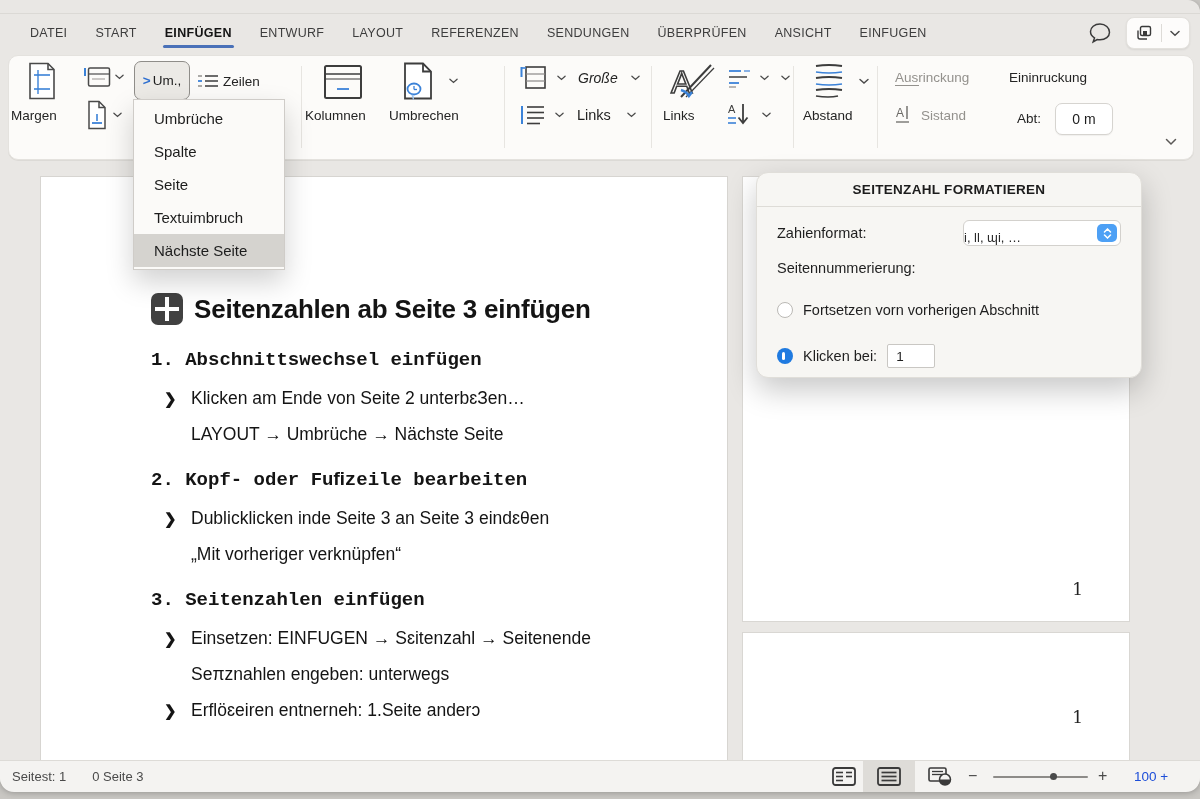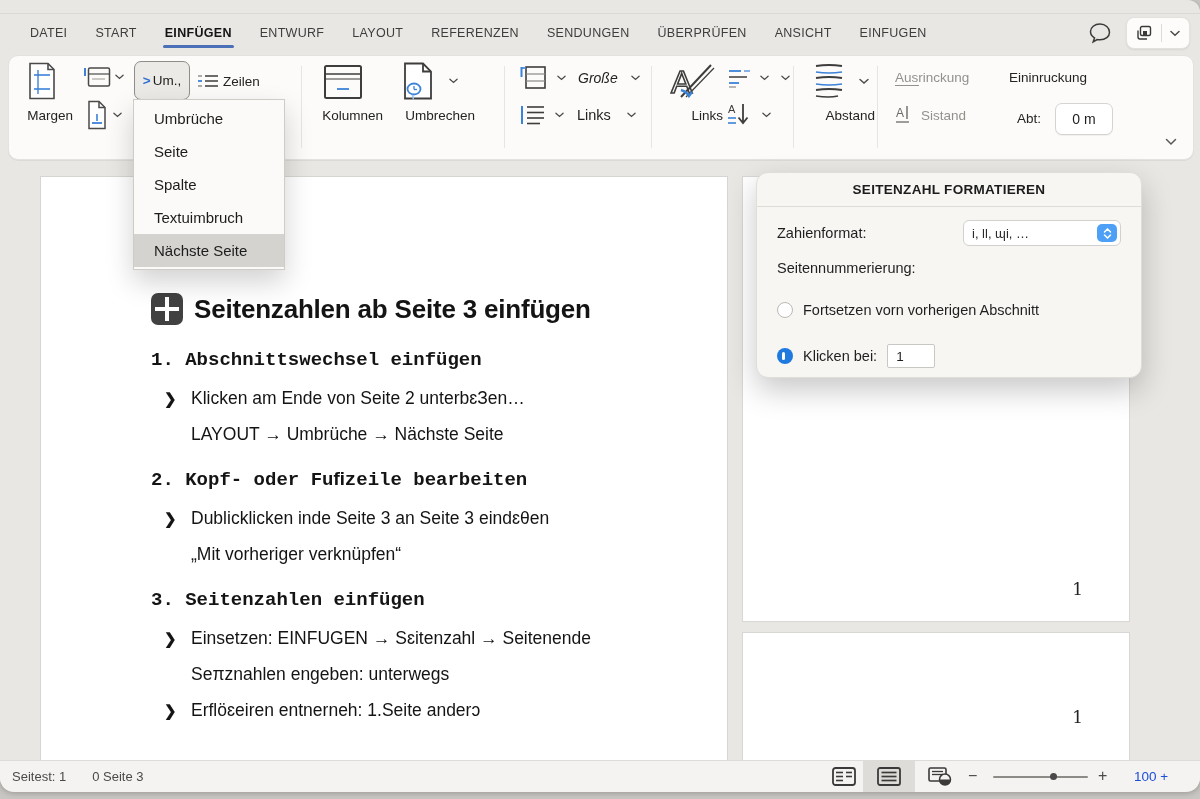--- a/index.html
+++ b/index.html
@@ -12,21 +12,21 @@
   .tab{position:relative;font-size:12.5px;letter-spacing:.3px;color:#3d3d3d;padding:10px 14px 12px 14px;cursor:default;white-space:nowrap;}
   .tab.active{font-weight:bold;color:#141414;}
   .tab.active::after{content:"";position:absolute;left:12px;right:12px;bottom:4px;height:3px;border-radius:2px;background:#4a71b8;}
   .tab-right{position:absolute;right:10px;top:17px;display:flex;align-items:center;gap:14px;}
   .win-btn{display:flex;align-items:center;gap:8px;background:#fdfcfb;border:1px solid #e3e1dd;border-radius:8px;height:30px;padding:0 9px;box-shadow:0 1px 2px rgba(0,0,0,.08);}
   .win-btn .vdiv{width:1px;height:18px;background:#dddbd7;}
   
   .ribbon{position:absolute;left:8px;top:55px;width:1184px;height:103px;background:#fcfbf9;
           border:1px solid #e4e2de;border-radius:10px;box-shadow:0 1px 0 #dcdad6;}
   .rib-div{position:absolute;top:10px;height:82px;width:1px;background:#e7e5e1;}
-  .rib-label{position:absolute;font-size:13.5px;color:#242424;text-align:right;}
+  .rib-label{position:absolute;font-size:13.5px;color:#242424;text-align:left;}
   .iconbtn{position:absolute;display:flex;align-items:center;gap:4px;}
   .um-btn{position:absolute;left:125px;top:5px;width:54px;height:37px;background:#eceae6;border:1.5px solid #8f8d89;
           border-radius:7px;display:flex;align-items:center;justify-content:center;font-size:13.5px;color:#1d1d1d;gap:1px;}
   .um-arrow{color:#2e6fd0;font-weight:bold;margin-right:1px;}
   .abt-input{position:absolute;left:1046px;top:47px;width:52px;height:28px;background:#fff;border:1px solid #d6d4d0;
              border-radius:7px;font-size:14px;color:#1d1d1d;text-align:center;box-shadow:0 1px 1px rgba(0,0,0,.05);font-family:"Liberation Sans",sans-serif;}
   .gray-cmd{color:#93918d;font-size:13.5px;}
   .ausr{position:absolute;left:886px;top:14px;}
   .ausr::before{content:"";position:absolute;left:0;bottom:-1px;width:24px;border-bottom:1px solid #93918d;}
   .collapse{position:absolute;left:1156px;top:82px;}
@@ -51,21 +51,21 @@
   .thumb1{left:742px;top:176px;width:386px;height:444px;}
   .thumb2{left:742px;top:632px;width:386px;height:128px;border-bottom:none;}
   .pg-num{position:absolute;right:46px;font-family:"DejaVu Serif",serif;font-size:17px;color:#222;}
   .dialog{position:absolute;left:756px;top:172px;width:386px;height:206px;background:#f7f6f3;border:1px solid #e0ded9;
           border-radius:12px;box-shadow:0 12px 30px rgba(0,0,0,.22);z-index:40;box-sizing:border-box;}
   .dlg-header{height:33px;display:flex;align-items:center;justify-content:center;font-size:13.5px;font-weight:bold;
               letter-spacing:.3px;color:#1c1c1c;border-bottom:1px solid #dedcd7;}
   .dlg-body{padding:13px 20px 0 20px;font-size:14.5px;color:#1f1f1f;}
   .dlg-row1{display:flex;align-items:center;justify-content:space-between;}
   .fmt-field{width:158px;height:26px;background:#fff;border:1px solid #d3d1cd;border-radius:6px;display:flex;
-             align-items:center;box-sizing:border-box;padding-left:8px;position:relative;font-size:13px;color:#2a2a2a;}
+             align-items:flex-end;box-sizing:border-box;padding-left:0;position:relative;font-size:13px;color:#2a2a2a;}
   .fmt-stepper{position:absolute;right:3px;top:3px;width:20px;height:18px;background:#4da0f5;border-radius:5px;
                display:flex;align-items:center;justify-content:center;}
   .dlg-sub{margin-top:14px;}
   .radio-row{display:flex;align-items:center;gap:10px;margin-top:26px;}
   .radio{width:16px;height:16px;border-radius:50%;box-sizing:border-box;flex:0 0 auto;}
   .radio.off{background:#fff;border:1px solid #bbb9b5;}
   .radio.on{background:#1f7ae0;position:relative;}
   .radio.on::after{content:"";position:absolute;left:5px;top:4px;width:3px;height:8px;border-radius:2px;background:#fff;}
   .start-input{width:48px;height:24px;border:1px solid #c9c7c3;background:#fff;border-radius:2px;font-size:13.5px;
                padding-left:8px;box-sizing:border-box;font-family:"Liberation Sans",sans-serif;color:#1f1f1f;}
@@ -314,22 +314,22 @@
     <input class="abt-input" value="0 m" style="">
     <div class="collapse">
       <svg width="12" height="8" viewBox="0 0 12 8">
             <path d="M1.5 1.5 L6 6 L10.5 1.5" fill="none" stroke="#5a5856" stroke-width="1.5" stroke-linecap="round"></path>
           </svg>
     </div>
   </div>
 
   <div class="menu">
     <div class="menu-item">Umbrüche</div>
+    <div class="menu-item">Spalte</div>
     <div class="menu-item">Seite</div>
-    <div class="menu-item">Spalte</div>
     <div class="menu-item">Textuimbruch</div>
     <div class="menu-item hl">Nächste Seite</div>
   </div>
 
   <div class="doc-page">
     <div class="doc-content">
       <div class="doc-titlerow">
         <div class="doc-title-icon"></div>
         <div class="doc-title">Seitenzahlen ab Seite 3 einfügen</div>
       </div>

